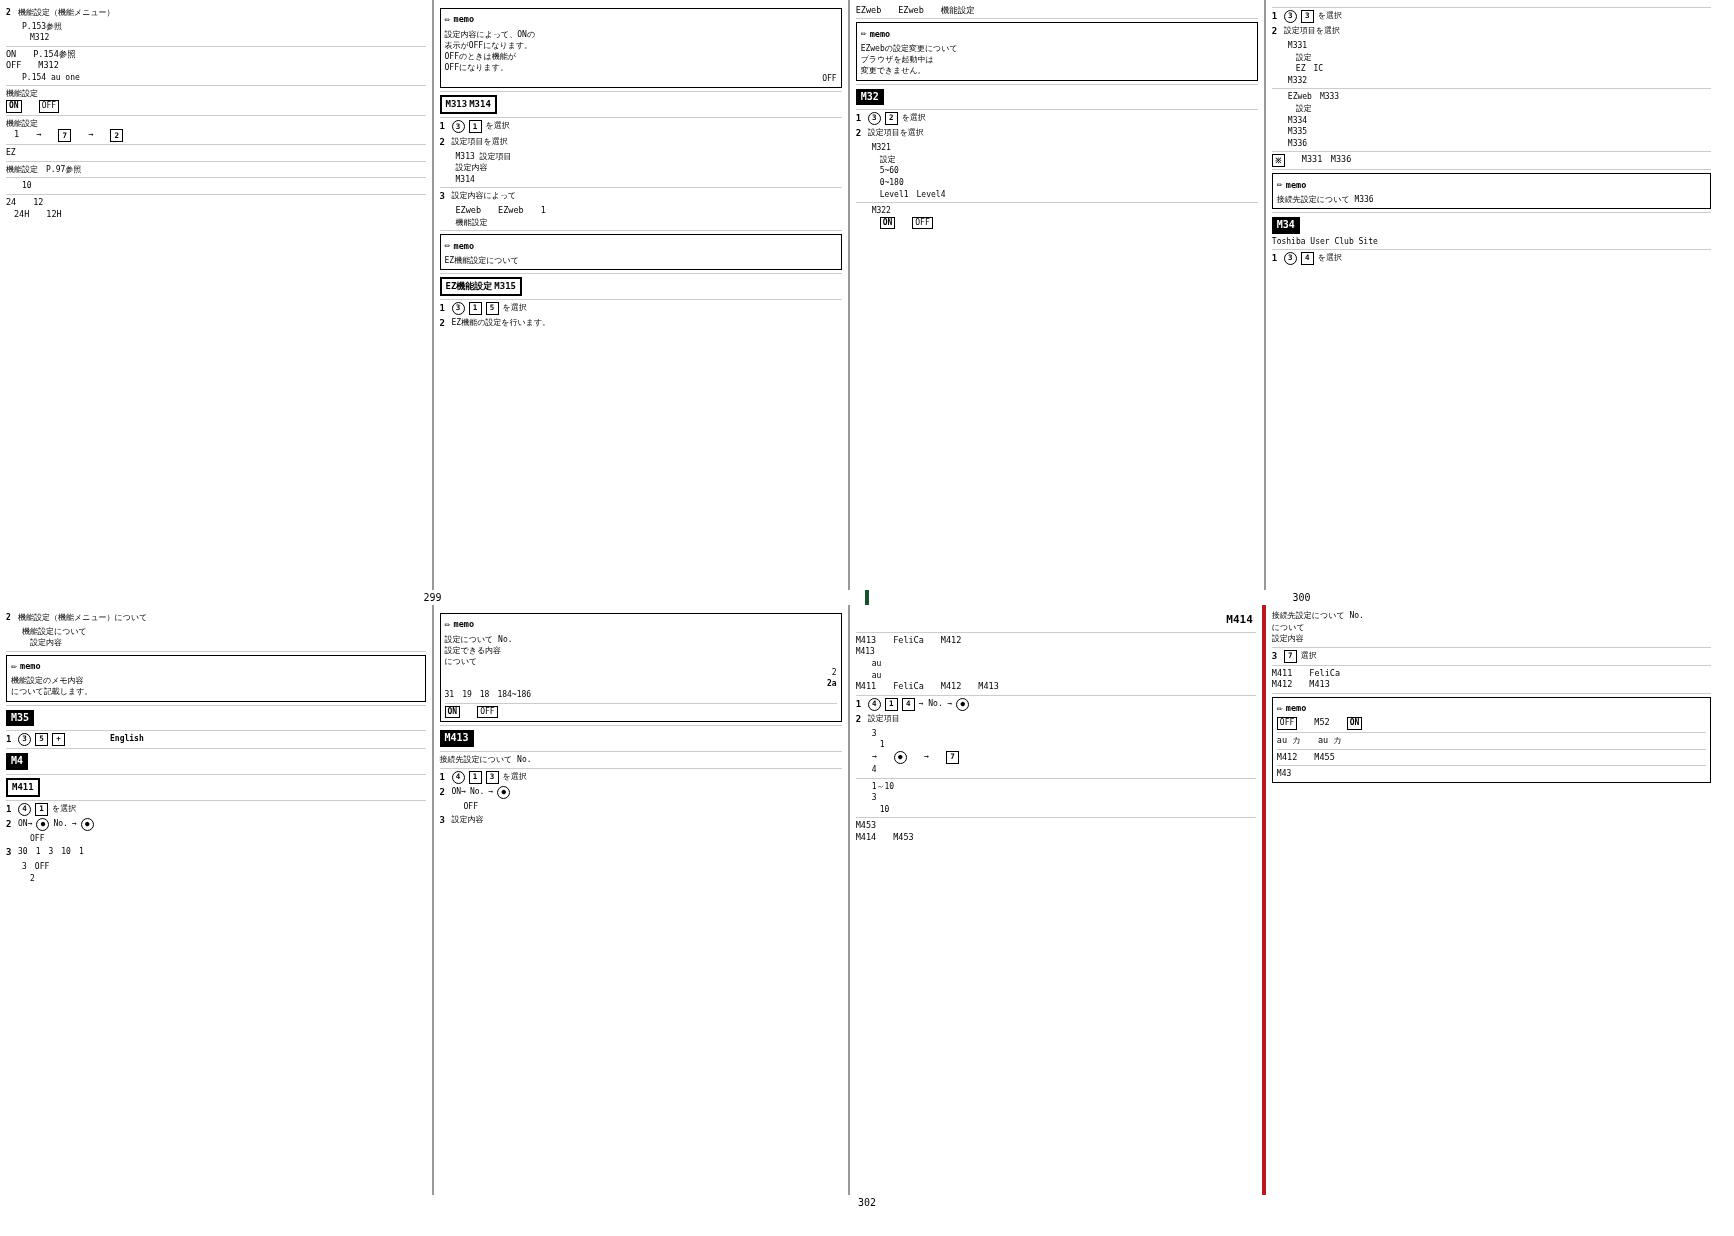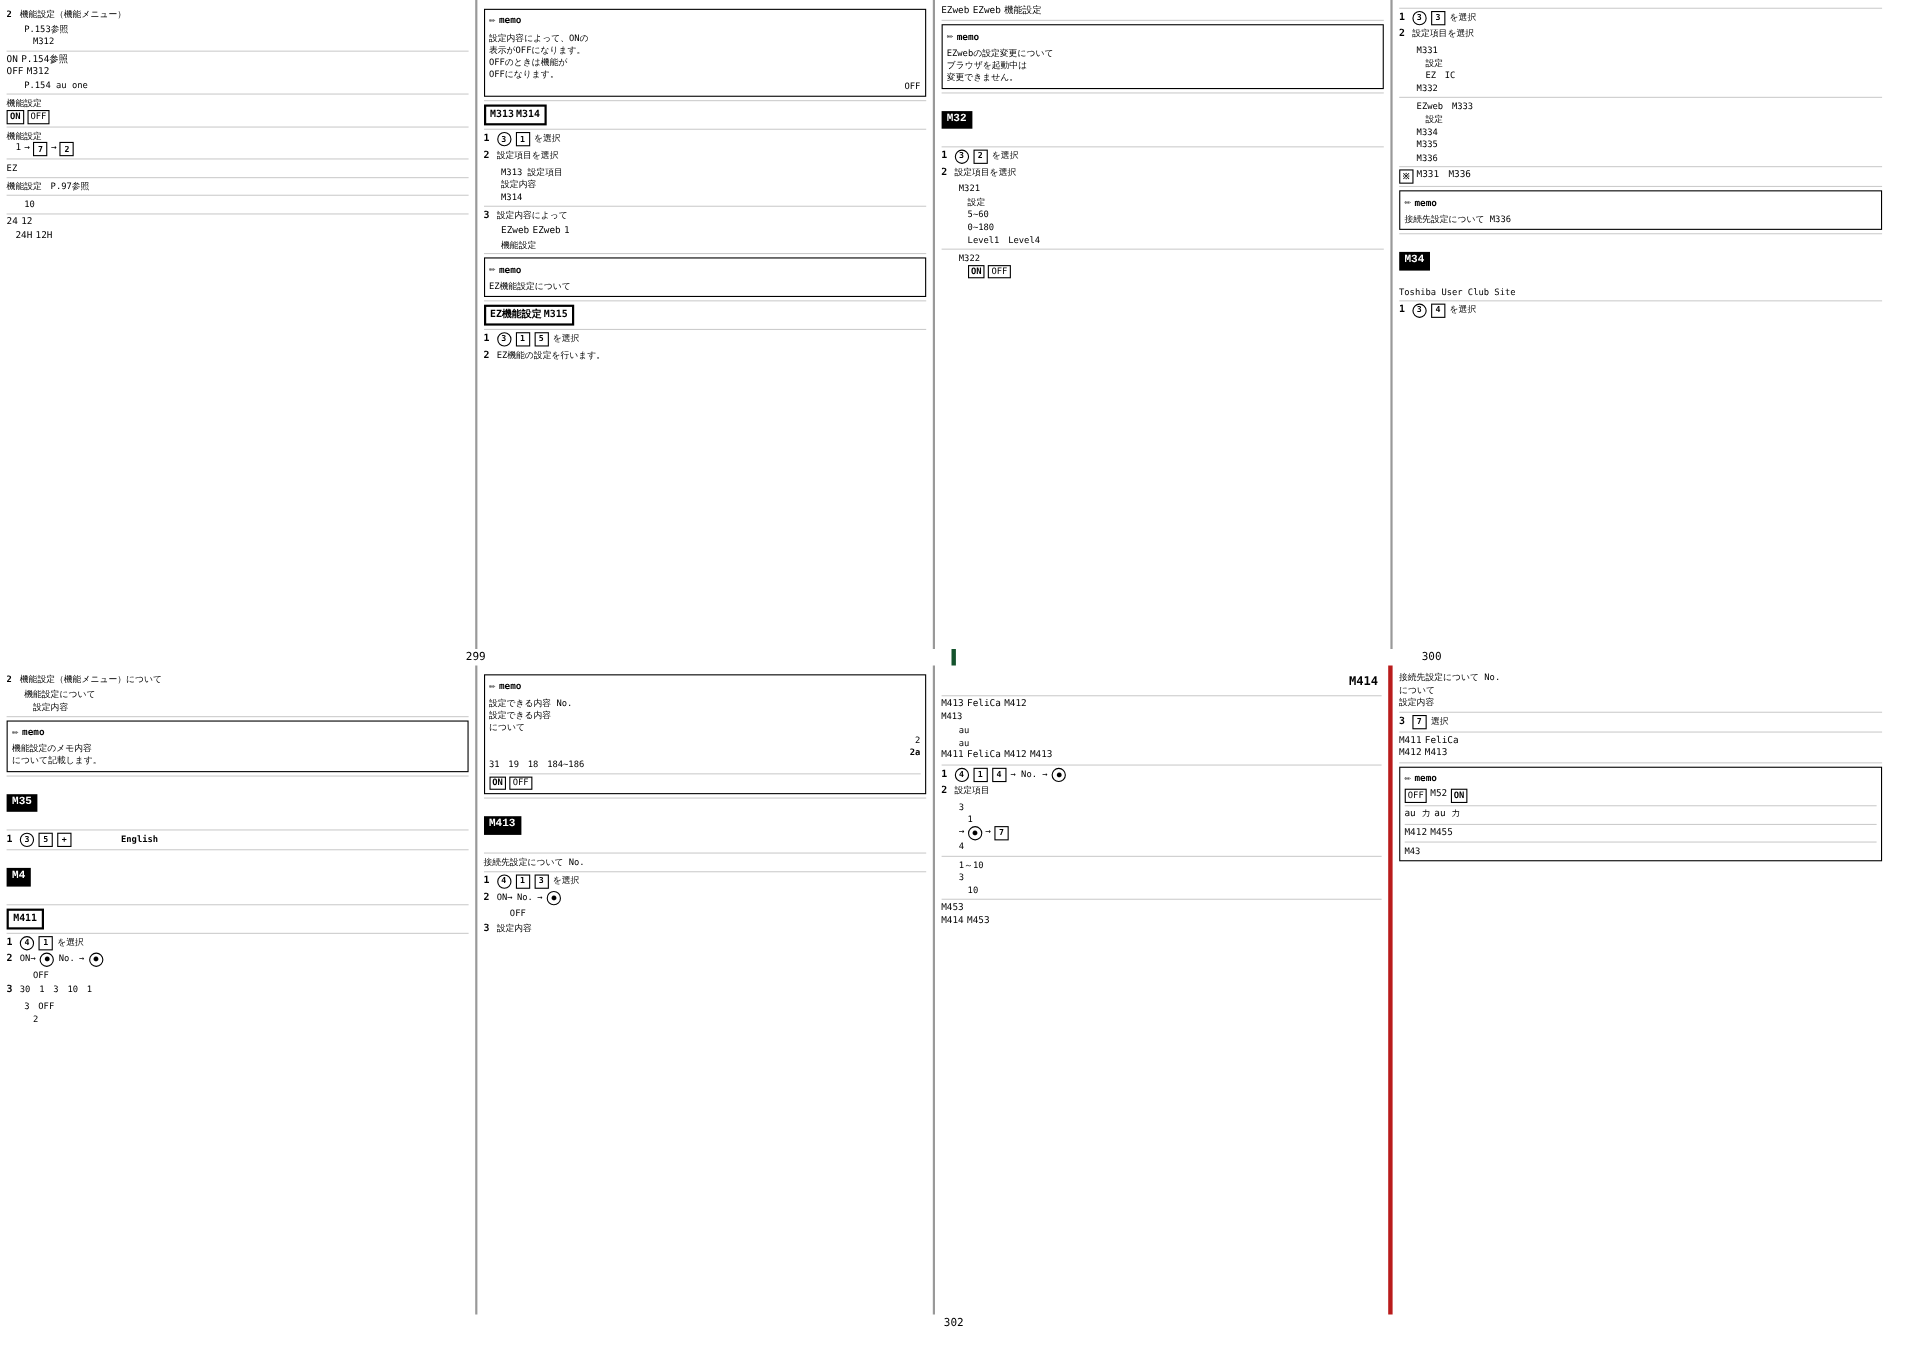--- a/index.html
+++ b/index.html
@@ -33,22 +33,21 @@
       font-weight: bold;
       font-size: 9px;
     }
     .title-box {
       display: inline-block;
       background: #000;
       color: #fff;
       font-weight: bold;
       font-size: 10px;
       padding: 1px 5px;
-      margin: 14px 0;
-      font-family: Liberation Mono, monospace;
+      margin: 2px 0;
     }
 
     
     .memo-box {
       border: 1px solid #000;
       padding: 3px 4px;
       margin: 3px 0;
       background: #fff;
     }
     .memo-header {
@@ -67,21 +66,21 @@
       line-height: 1.4;
     }
     .indent1 { padding-left: 8px; }
     .indent2 { padding-left: 16px; }
     .indent3 { padding-left: 24px; }
 
     
     .flex-row {
       display: flex;
       align-items: flex-start;
-      gap: 3px;
+      gap: 17px;
       font-size: 8.5px;
       line-height: 1.35;
       flex-wrap: wrap;
     }
 
     
     .right-title {
       text-align: right;
       font-weight: bold;
       font-size: 11px;
@@ -444,21 +443,21 @@
 
     <div class="panel" style="width:24%; border-right: 2px solid #999;">
       <div class="panel-content">
         
         <div class="memo-box">
           <div class="memo-header">
             <span class="memo-icon">✏</span>
             <span>memo</span>
           </div>
           <div class="memo-content">
-            <div>設定できる内容 No.</div>
+            <div>設定について No.</div>
             <div>設定できる内容</div>
             <div>について</div>
             <div style="text-align:right;">2</div>
             <div style="text-align:right;font-weight:bold;">2a</div>
             <div>31　19　18　184~186</div>
             <div class="sdiv"></div>
             <div class="flex-row">
               <span class="on-btn">ON</span>
               <span class="off-btn">OFF</span>
             </div>

